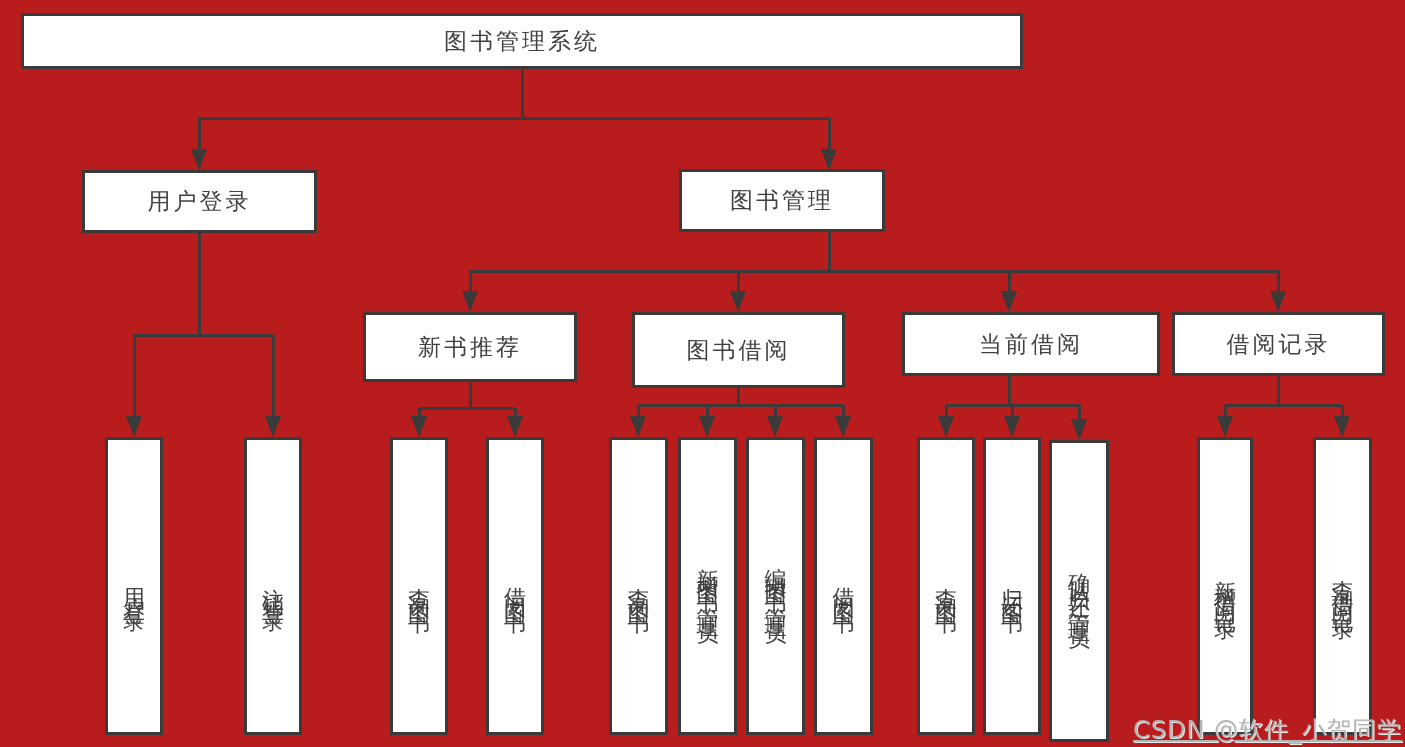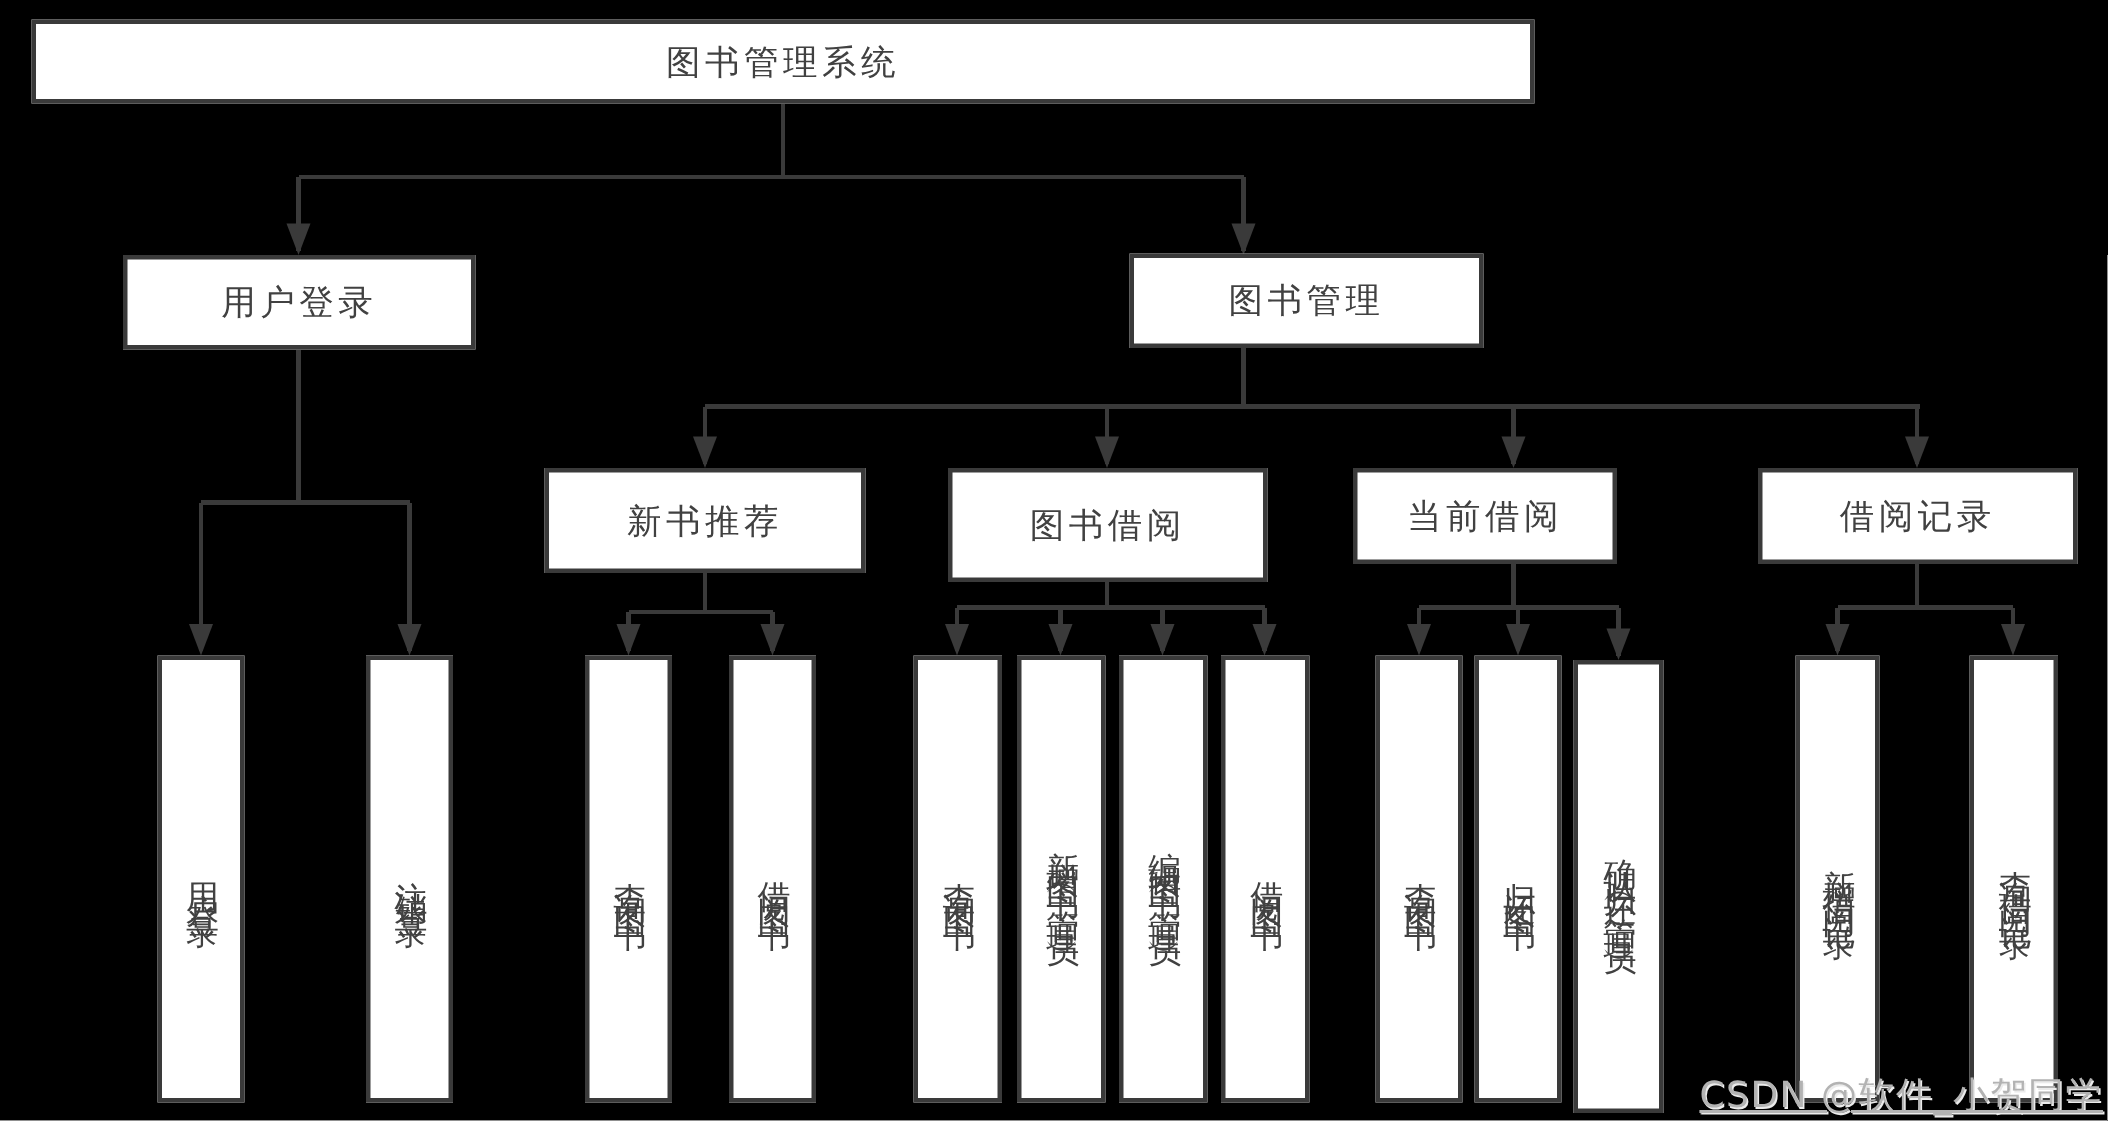--- a/index.html
+++ b/index.html
@@ -1,19 +1,19 @@
 <!DOCTYPE html>
 <html><head>
 <meta charset="utf-8">
 <style>
   html,body{margin:0;padding:0;background:#ffffff;}
   .canvas{
     position:relative;
     width:1405px;height:747px;
-    background:#000000;
+    background:#b91c1c;
     font-family:"DejaVu Sans","Liberation Sans",sans-serif;
     overflow:hidden;
   }
   .connectors{position:absolute;left:0;top:0;}
   .connectors .ln{fill:none;stroke:#3a3a3a;stroke-width:3;shape-rendering:crispEdges;}
   .connectors use{fill:#3a3a3a;}
   .node{
     position:absolute;box-sizing:border-box;
     background:#ffffff;border:3px solid #3a3a3a;
     display:flex;align-items:center;justify-content:center;
@@ -86,31 +86,31 @@
     <use href="#arrow" transform="translate(1342,437)"></use>
   </svg>
 
   <div class="node h" style="left:21px;top:13px;width:1002px;height:56px">
     <span>图书管理系统</span>
   </div>
 
   <div class="node h" style="left:82px;top:170px;width:235px;height:63px">
     <span>用户登录</span>
   </div>
-  <div class="node h" style="left:753px;top:169px;width:236px;height:63px">
+  <div class="node h" style="left:679px;top:169px;width:206px;height:63px">
     <span>图书管理</span>
   </div>
 
   <div class="node h" style="left:363px;top:312px;width:214px;height:70px">
     <span>新书推荐</span>
   </div>
   <div class="node h" style="left:632px;top:312px;width:213px;height:76px">
     <span>图书借阅</span>
   </div>
-  <div class="node h" style="left:902px;top:312px;width:176px;height:64px">
+  <div class="node h" style="left:902px;top:312px;width:258px;height:64px">
     <span>当前借阅</span>
   </div>
   <div class="node h" style="left:1172px;top:312px;width:213px;height:64px">
     <span>借阅记录</span>
   </div>
 
   <div class="node v" style="left:105px;top:437px;width:58px;height:298px">
     <span>用户登录</span>
   </div>
   <div class="node v" style="left:244px;top:437px;width:58px;height:298px">

